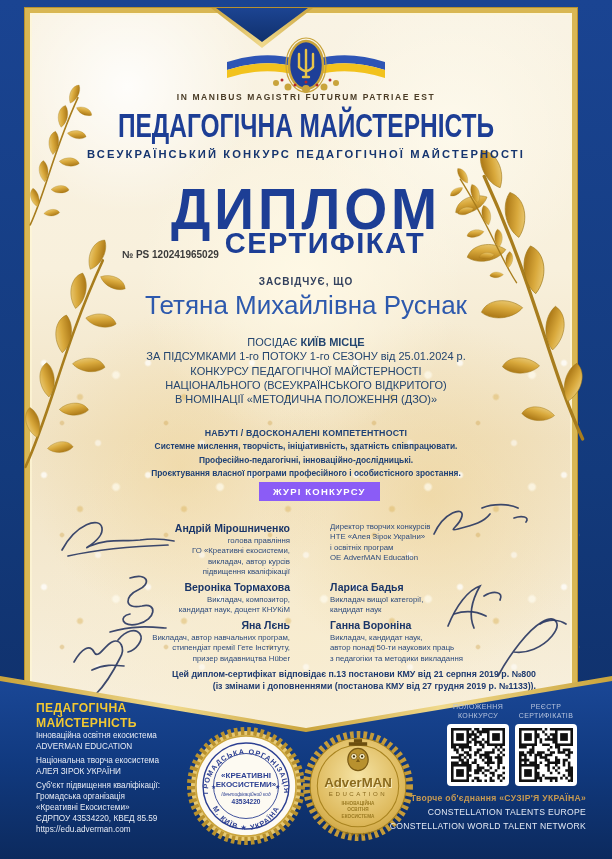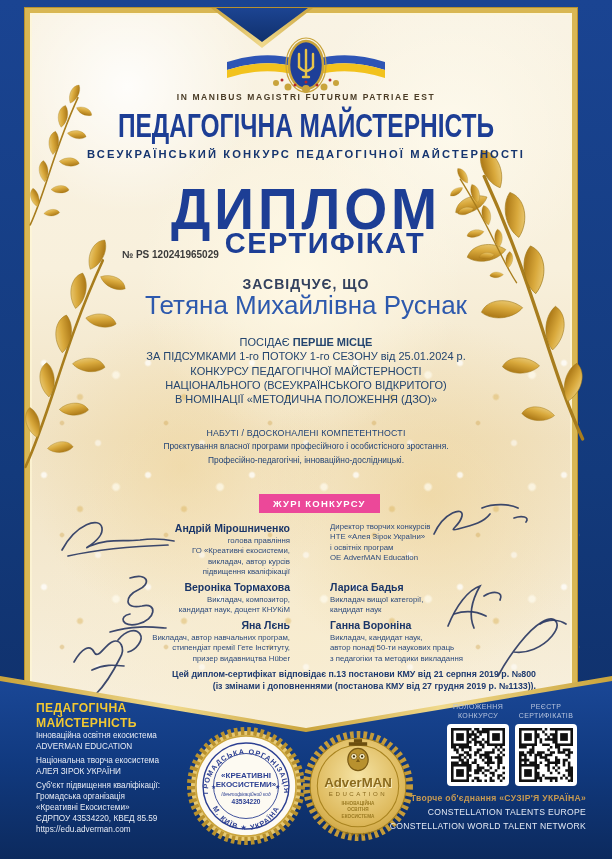--- a/index.html
+++ b/index.html
@@ -38,27 +38,27 @@
     clip-path:polygon(0 0,100% 0,50% 100%);}
   .laurel{position:absolute;z-index:3;}
   .content{z-index:4;}
   
   .motto{top:92px;font-size:8.5px;font-weight:700;letter-spacing:1.6px;color:#4a3c26;z-index:4;}
   .title{top:108px;font-size:34px;font-weight:800;color:#1d3e95;transform:scaleX(.72);line-height:1;z-index:4;}
   .subtitle{top:148px;font-size:11.2px;font-weight:700;letter-spacing:2.1px;color:#16356f;z-index:4;}
   .word1{top:181px;font-size:57px;font-weight:800;letter-spacing:4px;color:#1d3e95;line-height:1;transform:scaleX(.97);z-index:4;}
   .word2{top:229px;font-size:29px;font-weight:800;letter-spacing:1.5px;color:#1d3e95;line-height:1;transform:translateX(19px);z-index:4;}
   .cert-no{left:122px;top:249px;font-size:10px;font-weight:700;color:#3b3b3b;z-index:4;}
-  .certifies{top:276px;font-size:14px;font-weight:700;letter-spacing:1px;color:#33415e;z-index:4;}
+  .certifies{top:276px;font-size:10px;font-weight:700;letter-spacing:1px;color:#33415e;z-index:4;}
   .name{top:290px;font-size:26px;color:#2d59ad;z-index:4;}
   .award{top:335px;font-size:11px;line-height:14.3px;color:#24456f;z-index:4;}
   .award b{font-weight:700;}
-  .comp{top:427px;font-size:8.4px;font-weight:400;line-height:13.4px;color:#1f4175;z-index:4;}
+  .comp{top:427px;font-size:8.4px;font-weight:700;line-height:13.4px;color:#1f4175;z-index:4;}
   .comp .hd{font-size:8.8px;letter-spacing:.2px;}
-  .jury-box{left:259px;top:494px;background:#ec4899;color:#fff;font-size:9.5px;font-weight:700;
+  .jury-box{left:259px;top:482px;background:#8b5cf6;color:#fff;font-size:9.5px;font-weight:700;
     letter-spacing:1.2px;padding:4px 14px;z-index:4;text-align:right;}
   .jl{left:40px;width:250px;text-align:right;z-index:4;}
   .jr{left:330px;width:246px;text-align:left;z-index:4;}
   .jname{font-size:10.5px;font-weight:700;color:#1b3668;margin-bottom:2px;}
   .jrole{font-size:7.8px;line-height:10.4px;color:#2d4b7d;}
   .sig{position:absolute;z-index:4;}
   .sig path{fill:none;stroke:#2b3a63;stroke-width:1.7;stroke-linecap:round;opacity:.92;}
   .legal{left:76px;width:460px;top:669px;font-size:8.8px;font-weight:700;line-height:11.6px;
     color:#1e3a6f;text-align:right;z-index:4;}
   
@@ -169,31 +169,32 @@
 <div class="abs ctr title content">ПЕДАГОГІЧНА МАЙСТЕРНІСТЬ</div>
 <div class="abs ctr subtitle content">ВСЕУКРАЇНСЬКИЙ КОНКУРС ПЕДАГОГІЧНОЇ МАЙСТЕРНОСТІ</div>
 
 <div class="abs ctr word1 content">ДИПЛОМ</div>
 <div class="abs ctr word2 content">СЕРТИФІКАТ</div>
 <div class="abs cert-no content">№ PS 120241965029</div>
 <div class="abs ctr certifies content">ЗАСВІДЧУЄ, ЩО</div>
 <div class="abs ctr name content">Тетяна Михайлівна Руснак</div>
 
 <div class="abs ctr award content">
-  <div><span>ПОСІДАЄ</span> <b>ПЕРШЕ МІСЦЕ</b></div>
+  <div><span>ПОСІДАЄ</span> <b>КИЇВ МІСЦЕ</b></div>
   <div>ЗА ПІДСУМКАМИ 1-го ПОТОКУ 1-го СЕЗОНУ від 25.01.2024 р.</div>
   <div>КОНКУРСУ ПЕДАГОГІЧНОЇ МАЙСТЕРНОСТІ</div>
   <div>НАЦІОНАЛЬНОГО (ВСЕУКРАЇНСЬКОГО ВІДКРИТОГО)</div>
   <div>В НОМІНАЦІЇ «МЕТОДИЧНА ПОЛОЖЕННЯ (ДЗО)»</div>
 </div>
 
 <div class="abs ctr comp content">
   <div class="hd">НАБУТІ / ВДОСКОНАЛЕНІ КОМПЕТЕНТНОСТІ</div>
+  <div>Системне мислення, творчість, ініціативність, здатність співпрацювати.</div>
+  <div>Професійно-педагогічні, інноваційно-дослідницькі.</div>
   <div>Проєктування власної програми професійного і особистісного зростання.</div>
-  <div>Професійно-педагогічні, інноваційно-дослідницькі.</div>
 </div>
 
 <div class="abs jury-box">ЖУРІ КОНКУРСУ</div>
 
 <div class="abs jl" style="top:522px">
   <div class="jname">Андрій Мірошниченко</div>
   <div class="jrole pre">голова правління
 ГО «Креативні екосистеми,
 викладач, автор курсів
 підвищення кваліфікації</div>

